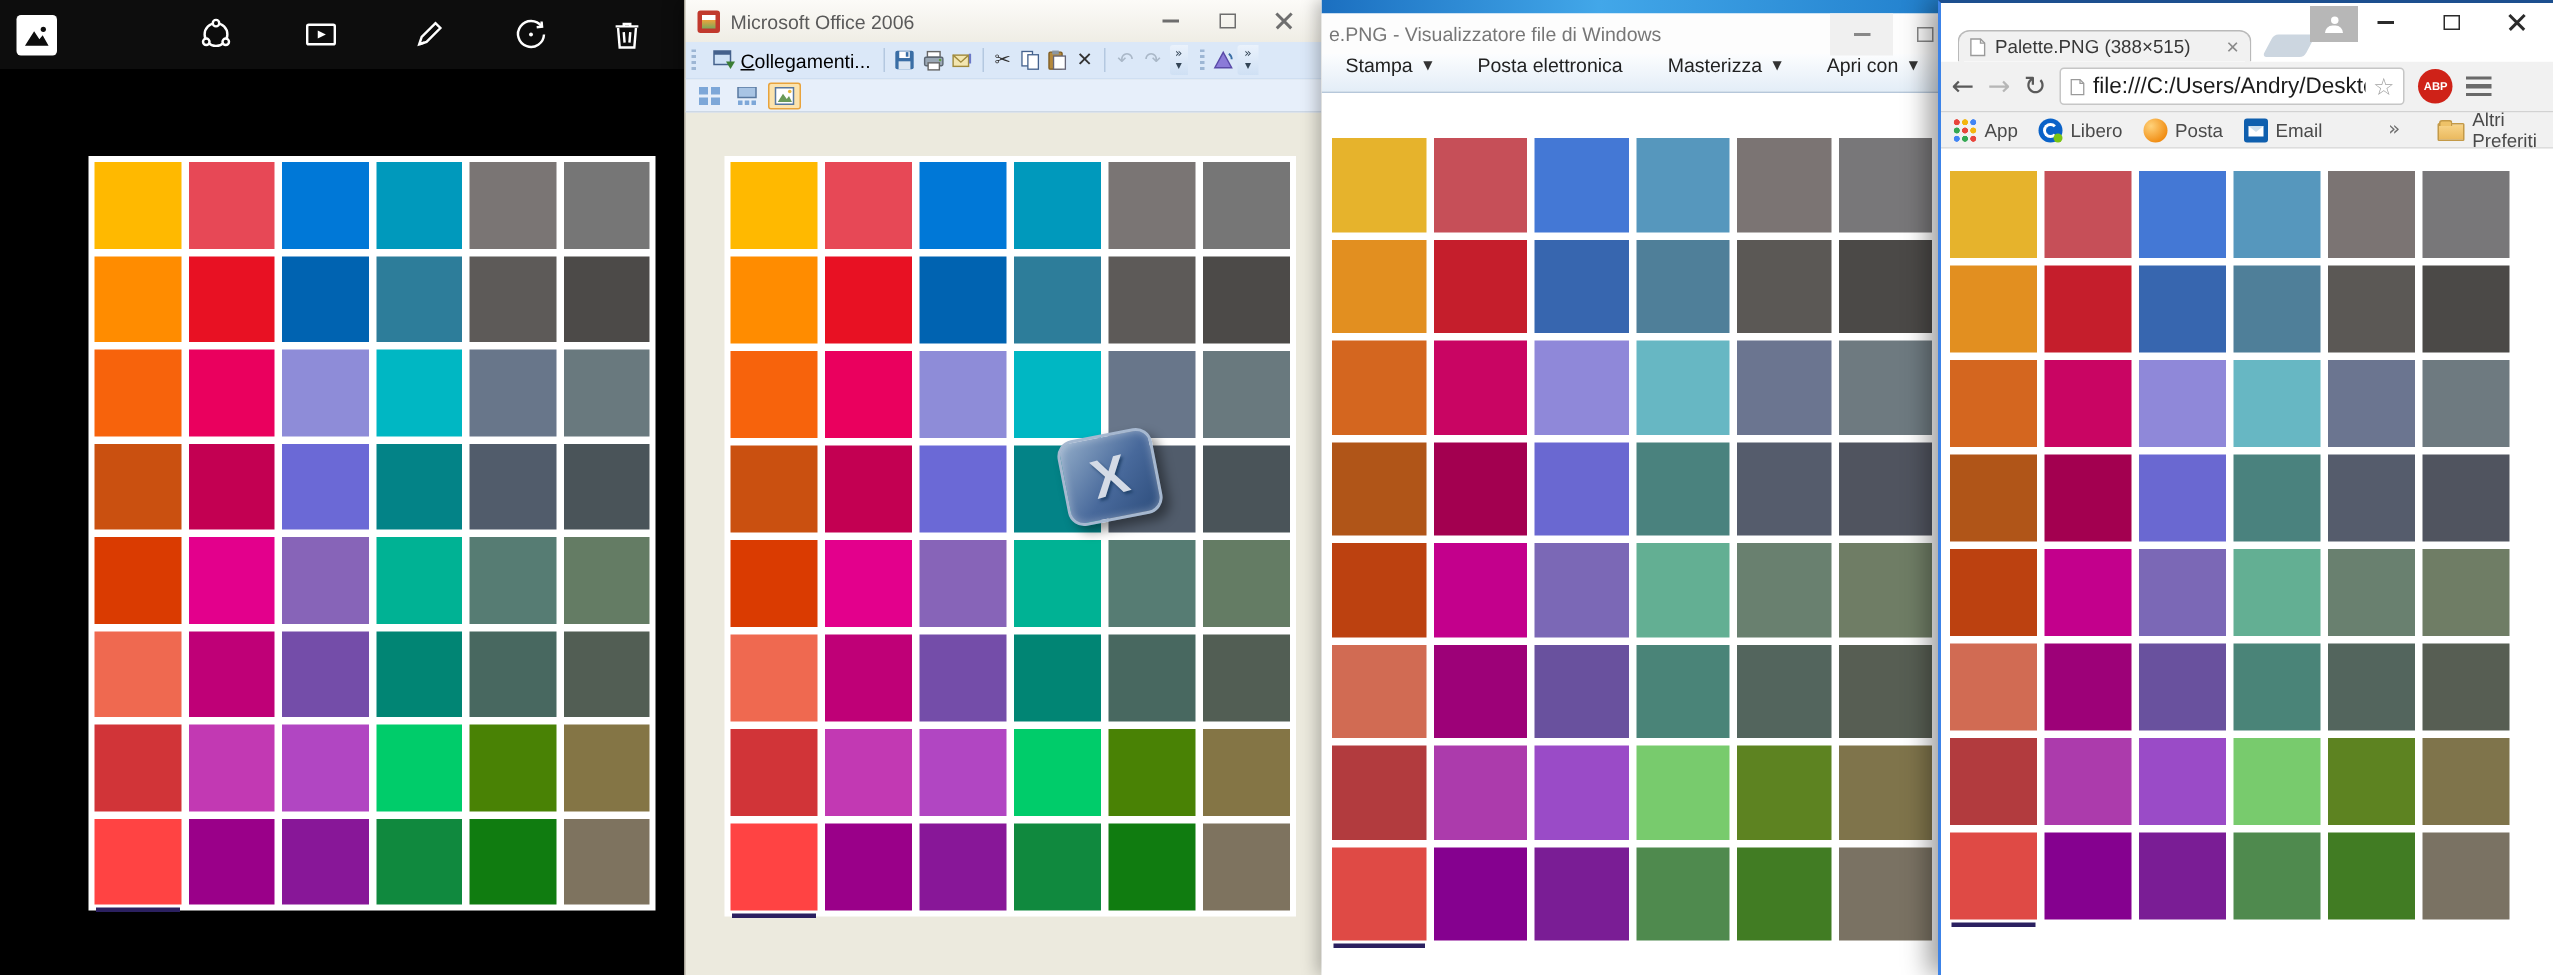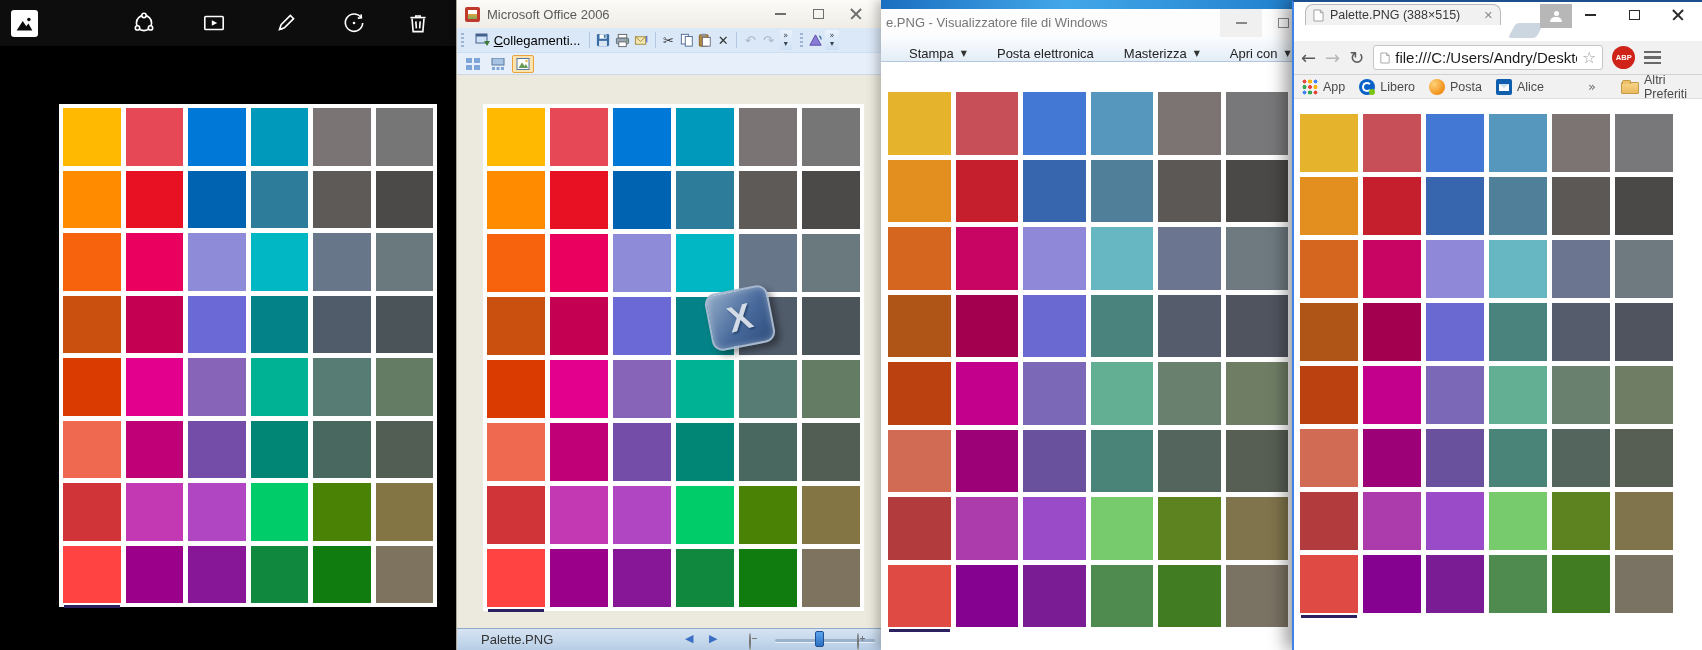--- a/index.html
+++ b/index.html
@@ -61,29 +61,29 @@
   .mag.plus .sign2 { position:absolute; left:3.5px; top:1.5px; width:1.5px; height:5px; background:#777; }
   .sl-track { position:absolute; top:10px; width:100px; height:3px; background:#9ab2cc; border-radius:2px; box-shadow:0 1px 0 #e8f1fa; }
   .sl-handle { position:absolute; top:2px; width:9px; height:16px; background:linear-gradient(#5aa4ee,#2e6fc2); border:1px solid #1f4f90; border-radius:2px; }
 
   
   .viewer { left:881px; width:411px; background:#fff; z-index:3; box-shadow:-4px 0 10px rgba(0,0,0,.25); }
   .viewer .topstrip { height:9px; background:linear-gradient(90deg,#1b6fc0,#42a7e9 45%,#2280cd); }
   .viewer .titlebar { height:27px; background:#fdfdfd; color:#777; font-size:13px; display:flex; align-items:center; padding-left:5px; position:relative; }
   .viewer .winbtns { position:absolute; right:-12px; top:0; display:flex; color:#888; }
   .viewer .winbtns .capbtn:first-child { background:#f0f0f0; }
-  .viewer .toolbar { height:26px; background:linear-gradient(#fcfdfe,#e3edf7); border-bottom:1px solid #b6c7da; display:flex; align-items:flex-end; font-size:13px; color:#222; gap:30px; padding-left:28px; }
+  .viewer .toolbar { height:26px; background:linear-gradient(#fcfdfe,#e3edf7); border-bottom:1px solid #b6c7da; display:flex; align-items:flex-start; font-size:13px; color:#222; gap:30px; padding-left:16px; }
   .vt-item { display:flex; align-items:center; gap:7px; }
   .vt-item .dd { font-size:8px; color:#333; font-family:"DejaVu Sans",sans-serif; }
   .viewer .palette { left:3px; top:88px; --cell:62.5px; }
 
   
   .chrome { left:1292px; width:410px; background:#fff; z-index:4; border-left:2px solid #3c83e8; border-top:2px solid #1c4f8f; box-shadow:-7px 0 16px rgba(0,0,0,.38); }
   .chrome .tabstrip { height:39px; position:relative; background:#fff; }
-  .chrome .tab { position:absolute; left:11px; top:2px; width:196px; height:21px; background:#f1f1f1; border:1px solid #b9b9b9; border-bottom:none; border-radius:8px 8px 0 0; display:flex; align-items:center; gap:6px; padding:0 7px; font-size:12.5px; color:#383838;justify-content:center; }
+  .chrome .tab { position:absolute; left:11px; top:18px; width:196px; height:21px; background:#f1f1f1; border:1px solid #b9b9b9; border-bottom:none; border-radius:8px 8px 0 0; display:flex; align-items:center; gap:6px; padding:0 7px; font-size:12.5px; color:#383838;justify-content:center; }
   .tab-title { flex:1; white-space:nowrap; overflow:hidden; }
   .tab-x { color:#8a8a8a; font-size:11px; }
   .newtab-shade { position:absolute; left:218px; top:21px; width:28px; height:15px; background:#ccd6e0; transform:skewX(-28deg); border-radius:3px; }
   .avatar { position:absolute; left:246px; top:2px; width:32px; height:24px; background:#b7b7b7; display:flex; align-items:center; justify-content:center; }
   .person { position:relative; width:12px; height:11px; }
   .person::before { content:''; position:absolute; left:3.5px; top:0; width:5px; height:5px; border-radius:50%; background:#fff; }
   .person::after { content:''; position:absolute; left:0; bottom:0; width:12px; height:5px; border-radius:6px 6px 0 0; background:#fff; }
   .chrome .winbtns { position:absolute; right:2px; top:0; display:flex; color:#2b2b2b; }
   .chrome .winbtns .capbtn { height:26px; width:44px; }
   .chrome .toolbar { height:34px; background:#f1f1f1; border-bottom:1px solid #d2d2d2; display:flex; align-items:center; padding:0 7px; gap:9px; }
@@ -389,29 +389,20 @@
         <div class="swatch" style="background: rgb(0, 204, 106);"></div>
         <div class="swatch" style="background: rgb(73, 130, 5);"></div>
         <div class="swatch" style="background: rgb(132, 117, 69);"></div>
         <div class="swatch selected" style="background: rgb(255, 67, 67);"></div>
         <div class="swatch" style="background: rgb(154, 0, 137);"></div>
         <div class="swatch" style="background: rgb(136, 23, 152);"></div>
         <div class="swatch" style="background: rgb(16, 137, 62);"></div>
         <div class="swatch" style="background: rgb(16, 124, 16);"></div>
         <div class="swatch" style="background: rgb(126, 115, 95);"></div>
       </div>
-    <div class="statusbar">
-      <span class="sb-item" style="left:24px">Palette.PNG</span>
-      <span class="sb-item arrowbtn" style="left:228px">◀</span>
-      <span class="sb-item arrowbtn" style="left:252px">▶</span>
-      <span class="sb-item mag" style="left:292px;top:5px"><span class="sign"></span></span>
-      <span class="sl-track" style="left:318px"></span>
-      <span class="sl-handle" style="left:358px"></span>
-      <span class="sb-item mag plus" style="left:398px;top:5px"><span class="sign"></span><span class="sign2"></span></span>
-    </div>
   </section>
 
   <section class="win viewer">
     <div class="topstrip"></div>
     <div class="titlebar">
       <span>e.PNG - Visualizzatore file di Windows</span>
       <div class="winbtns">
         <div class="capbtn">
             <span class="gl-min"></span>
           </div>
@@ -542,21 +533,21 @@
         <span class="bk">
           <span class="fav fav-libero"></span>
           <span>Libero</span>
         </span>
         <span class="bk">
           <span class="fav fav-email"></span>
           <span>Posta</span>
         </span>
         <span class="bk">
           <span class="fav fav-alice"></span>
-          <span>Alice</span>
+          <span>Email</span>
         </span>
         <span class="bk-chev glyph" id="bk-chev">»</span>
       <span class="bk-sep" id="bk-sep"></span>
       <span class="bk" id="bk-other">
         <span class="fav fav-folder"></span>
         <span>Altri Preferiti</span>
       </span>
     </div>
     <div class="palette">
         <div class="swatch" style="background: rgb(230, 179, 44);"></div>

